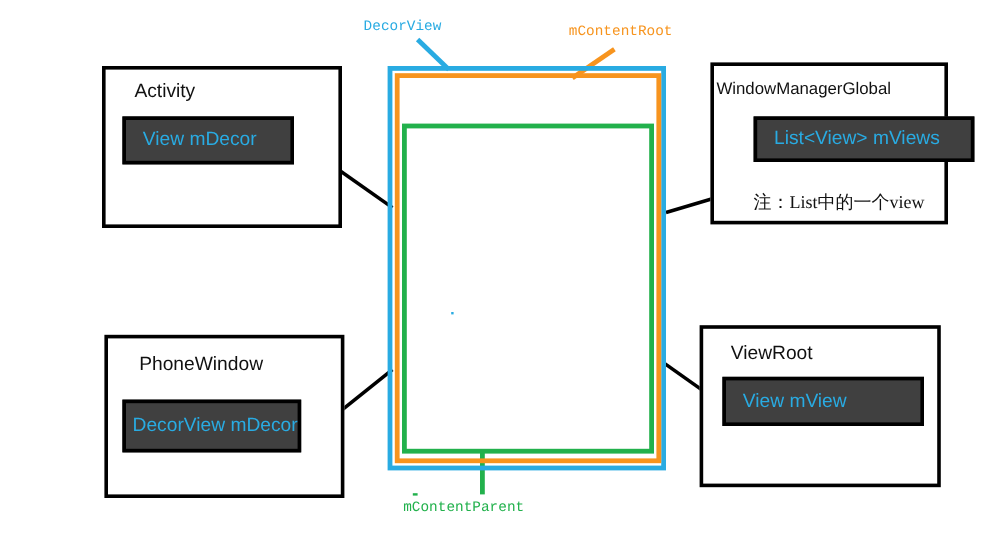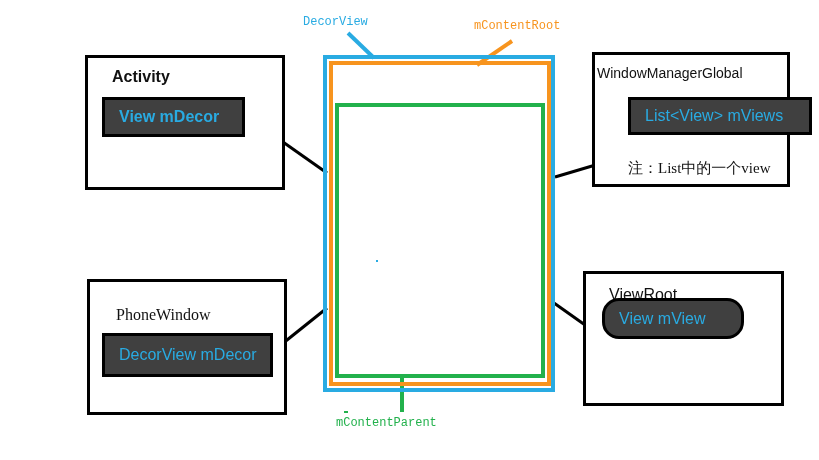--- a/index.html
+++ b/index.html
@@ -58,47 +58,47 @@
   .lbl-decorview      { left: 303px; top: 15px;  color: var(--accent-cyan, #29ABE2); }
   .lbl-mcontentroot   { left: 474px; top: 19px;  color: var(--accent-orange, #F7941E); }
   .lbl-mcontentparent { left: 336px; top: 416px; color: var(--accent-green, #22B14C); }
 
   
   .box {
     position: absolute;
     border: 3px solid #000;
     background: #ffffff;
   }
-  .box-activity    { left: 85px;  top: 55px;  width: 200px; height: 135px; font-weight: bold; }
+  .box-activity    { left: 85px;  top: 55px;  width: 200px; height: 135px; }
   .box-wmg         { left: 592px; top: 52px;  width: 198px; height: 135px; }
   .box-phonewindow { left: 87px;  top: 279px; width: 200px; height: 136px; }
   .box-viewroot    { left: 583px; top: 271px; width: 201px; height: 135px; }
 
   .box-title {
     position: absolute;
     color: #111;
     font-size: 16px;
     white-space: nowrap;
   }
   .box-activity .box-title    { left: 24px; top: 10px; }
   .box-wmg .box-title         { left: 2px;  top: 10px; font-size: 14px; }
-  .box-phonewindow .box-title { left: 26px; top: 24px; font-family: Liberation Serif, serif; }
+  .box-phonewindow .box-title { left: 26px; top: 13px; }
   .box-viewroot .box-title    { left: 23px; top: 12px; }
 
   .field {
     position: absolute;
     border: 3px solid #000;
     background: #404040;
     display: flex;
     align-items: center;
   }
   .box-activity .field    { left: 14px; top: 39px; width: 143px; height: 40px; }
   .box-wmg .field         { left: 7px;  top: 42px; width: 184px; height: 38px; margin-left: 26px; }
-  .box-phonewindow .field { left: 12px; top: 51px; width: 171px; height: 44px; }
-  .box-viewroot .field    { left: 16px; top: 24px; width: 142px; height: 41px; border-radius: 17px; }
+  .box-phonewindow .field { left: 12px; top: 51px; width: 149px; height: 44px; justify-content: flex-end; }
+  .box-viewroot .field    { left: 16px; top: 40px; width: 168px; height: 41px; }
 
   .field-text {
     color: var(--accent-cyan, #29ABE2);
     font-size: 16px;
     padding-left: 14px;
     white-space: nowrap;
   }
   .box-note {
     position: absolute;
     left: 33px; top: 104px;

